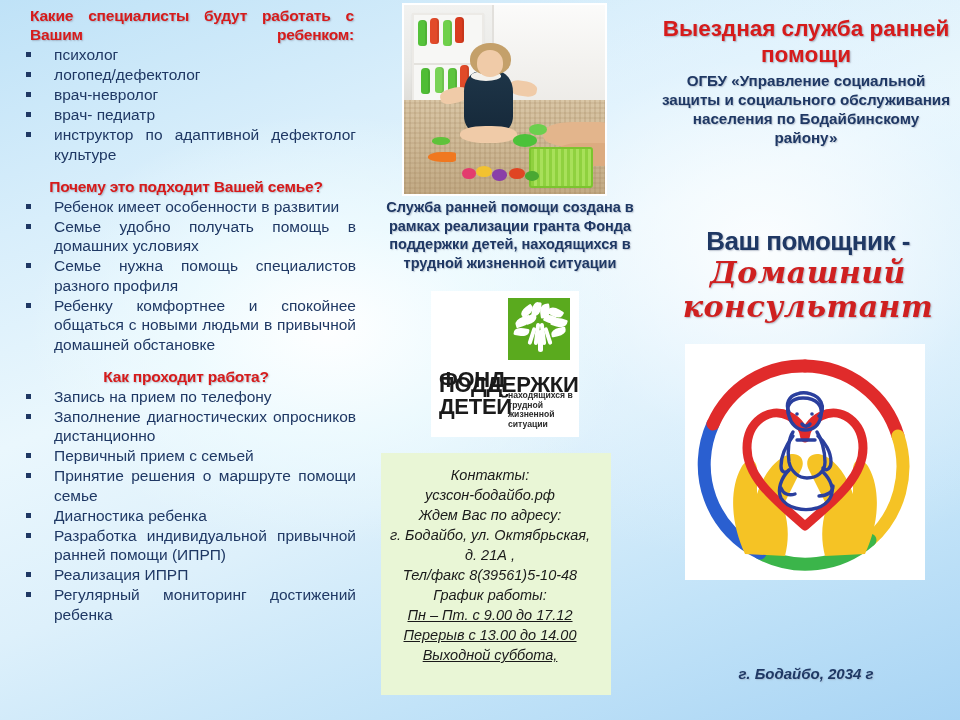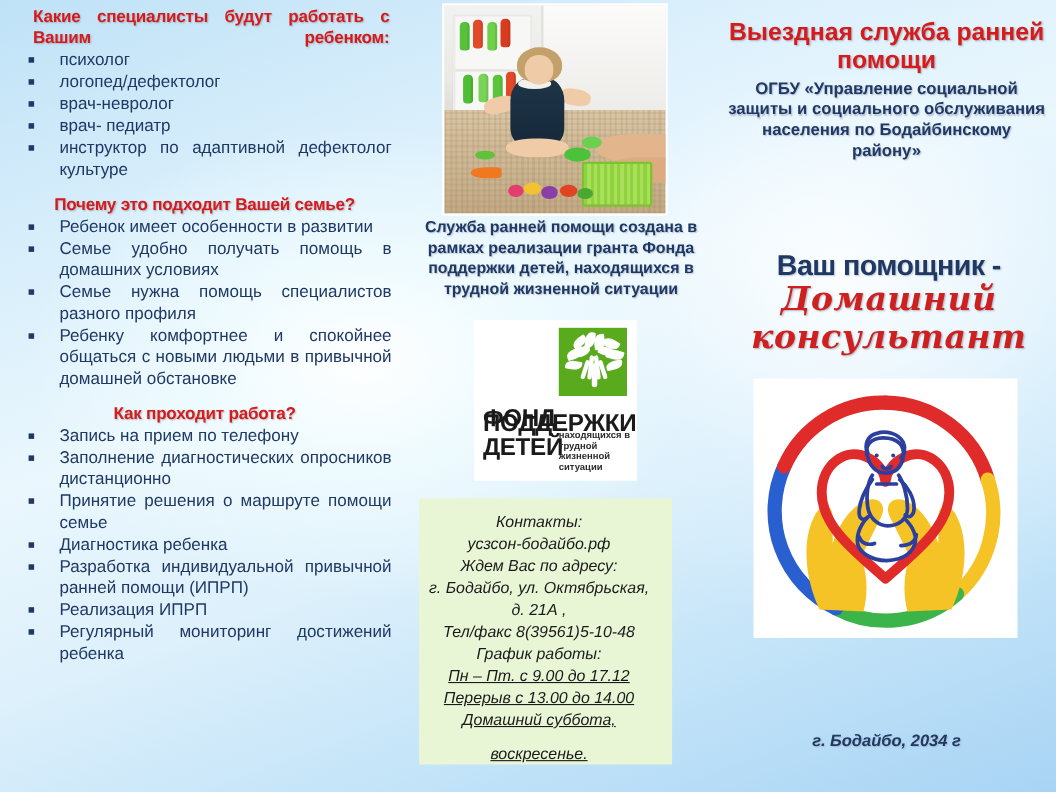--- a/index.html
+++ b/index.html
@@ -380,20 +380,24 @@
 
     <div class="sec-title center h-red">Как проходит работа?</div>
     <ul class="bl">
       <li>
         <span class="bullet"></span>
         <span>Запись на прием по телефону</span>
       </li>
       <li class="just-all">
         <span class="bullet"></span>
         <span>Заполнение диагностических опросников дистанционно</span>
+      </li>
+      <li>
+        <span class="bullet"></span>
+        <span>Первичный прием с семьей</span>
       </li>
       <li class="just-all">
         <span class="bullet"></span>
         <span>Принятие решения о маршруте помощи семье</span>
       </li>
       <li>
         <span class="bullet"></span>
         <span>Диагностика ребенка</span>
       </li>
       <li class="just-all">
@@ -477,22 +481,21 @@
   <div id="contacts">
     <div>Контакты:</div>
     <div>усзсон-бодайбо.рф</div>
     <div>Ждем Вас по адресу:</div>
     <div>г. Бодайбо, ул. Октябрьская,</div>
     <div>д. 21А ,</div>
     <div>Тел/факс 8(39561)5-10-48</div>
     <div>График  работы:</div>
     <span class="u">Пн – Пт.  с 9.00  до 17.12</span>
     <span class="u">Перерыв  с 13.00  до 14.00</span>
-    <span class="u">Домашний суббота,</span>
-    <span class="u last">воскресенье.</span>
+    <span class="u">Выходной суббота,</span>
   </div>
 
   <div id="right-head">
     <div class="t1">Выездная служба ранней помощи</div>
     <div class="t2">ОГБУ «Управление социальной защиты и социального обслуживания населения по Бодайбинскому району»</div>
   </div>
 
   <div id="slogan">
     <div class="s1">Ваш помощник -</div>
     <div class="s2">Домашний</div>

